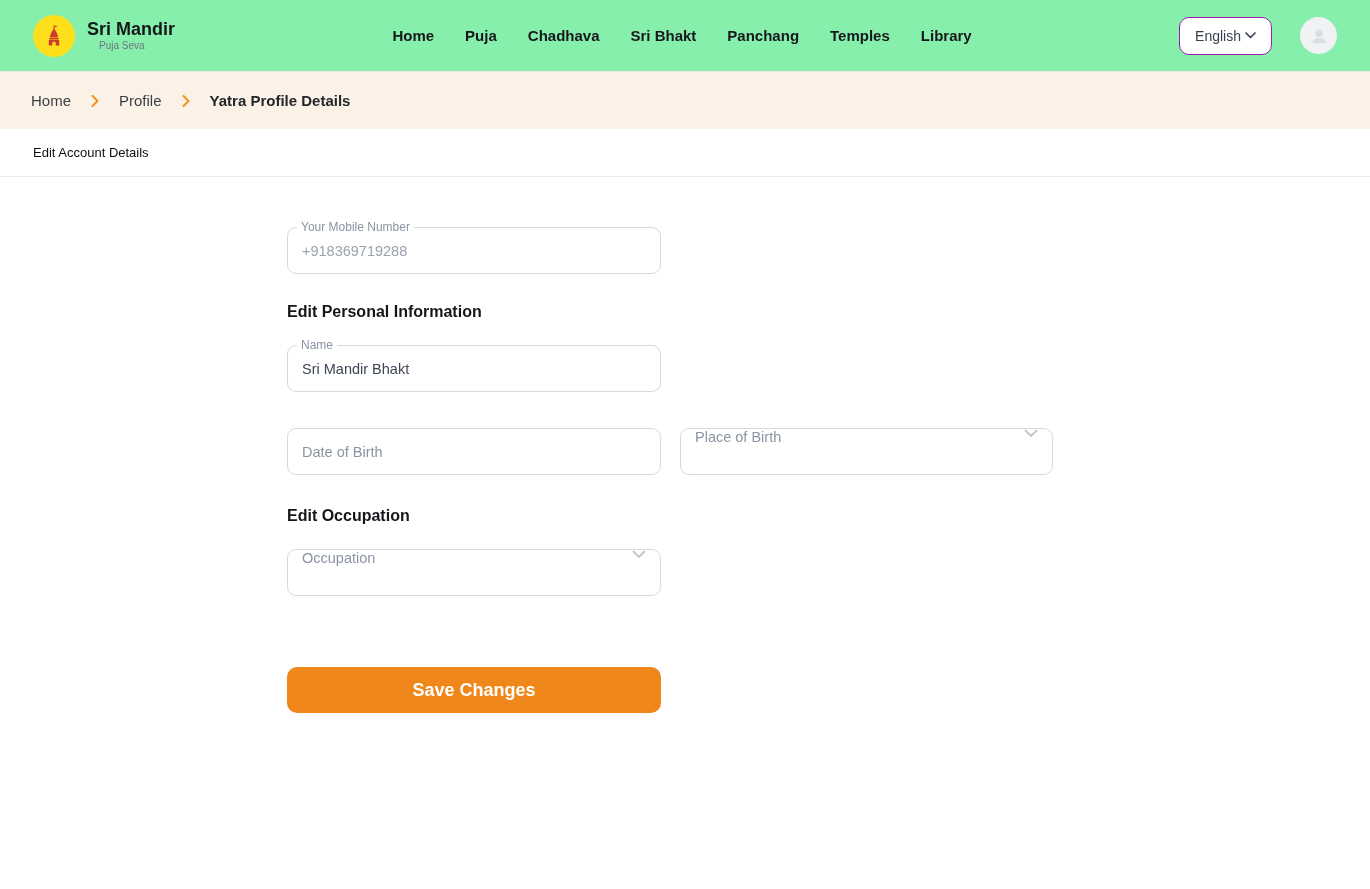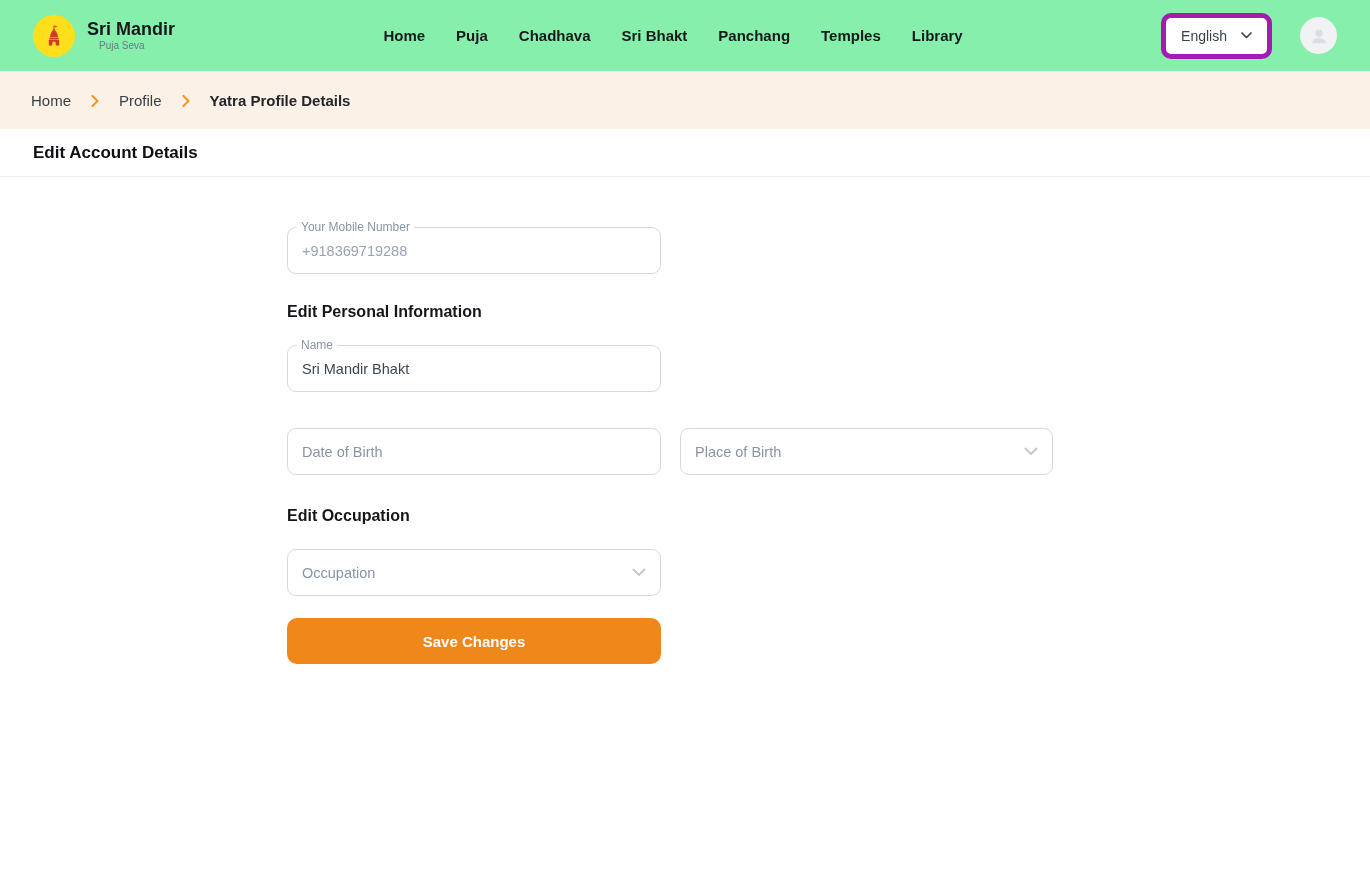--- a/index.html
+++ b/index.html
@@ -35,22 +35,22 @@
     justify-content: center;
     gap: 31px;
     margin-left: 130px;
   }
   .nav a {
     font-size: 15px; font-weight: 700; color: #17181c;
     text-decoration: none; cursor: pointer; white-space: nowrap;
   }
   .header-right { display: flex; align-items: center; gap: 28px; margin-left: 120px; }
   .lang-btn {
-    display: flex; align-items: center; gap: 14px;
-    border: 5px solid #a21caf; border-radius: 10px;
+    display: flex; align-items: center; gap: 4px;
+    border: 1px solid #a21caf; border-radius: 10px;
     background: #fff;
     padding: 10px 15px;
     font-size: 14px; color: #36404e;
     cursor: pointer;
     font-family: "Liberation Sans", sans-serif;
   }
   .avatar {
     width: 37px; height: 37px; border-radius: 50%;
     background: #f1f2f4;
     display: flex; align-items: center; justify-content: center;
@@ -68,36 +68,36 @@
   .crumb.current { font-weight: 700; color: #23262b; cursor: default; }
   .crumb-sep { display: flex; align-items: center; }
   
   .title-bar {
     height: 48px;
     display: flex; align-items: center;
     padding-left: 33px;
     border-bottom: 1px solid #ebedf3;
     background: #fff;
   }
-  .page-title { font-size: 17px; font-weight: 700; color: #0e0f12; }
+  .page-title { font-size: 13px; font-weight: 400; color: #0e0f12; }
   
   .content { padding: 26px 0 0 287px; }
   .section-heading { font-size: 16px; font-weight: 700; color: #15161a; }
   .field-grid {
     display: grid;
     grid-template-columns: 374px 373px;
     column-gap: 19px;
   }
   .field {
     position: relative;
     height: 47px;
     border: 1px solid #d6d9de;
     border-radius: 9px;
     background: #fff;
-    display: flex; align-items: center;
+    display: flex; 
   }
   .float-label {
     position: absolute;
     top: -8px; left: 9px;
     background: #fff;
     padding: 0 4px;
     font-size: 12px;
     color: #8a94a3;
     line-height: 1.2;
     pointer-events: none;
@@ -109,25 +109,25 @@
     font-size: 14.5px;
     font-family: "Liberation Sans", sans-serif;
     color: #3d4654;
   }
   .field input::placeholder { color: #8a94a3; opacity: 1; }
   .field input.muted { color: #9aa2ae; }
   .select-box { cursor: pointer; justify-content: space-between; padding: 0 14px; }
   .select-placeholder { font-size: 14.5px; color: #8a94a3; }
   .save-btn {
     width: 374px; height: 46px;
-    margin-top: 22px;
+    margin-top: 71px;
     border: none; border-radius: 10px;
     background: #f0871b;
     color: #ffffff;
-    font-size: 15px; font-weight: 700;
+    font-size: 18px; font-weight: 700;
     font-family: "Liberation Sans", sans-serif;
     cursor: pointer;
   }
   
   .mt-24 { margin-top: 24px; }
   .mt-29 { margin-top: 29px; }
   .mt-36 { margin-top: 36px; }
   .mt-28 { margin-top: 32px; }
 </style>
 </head>

